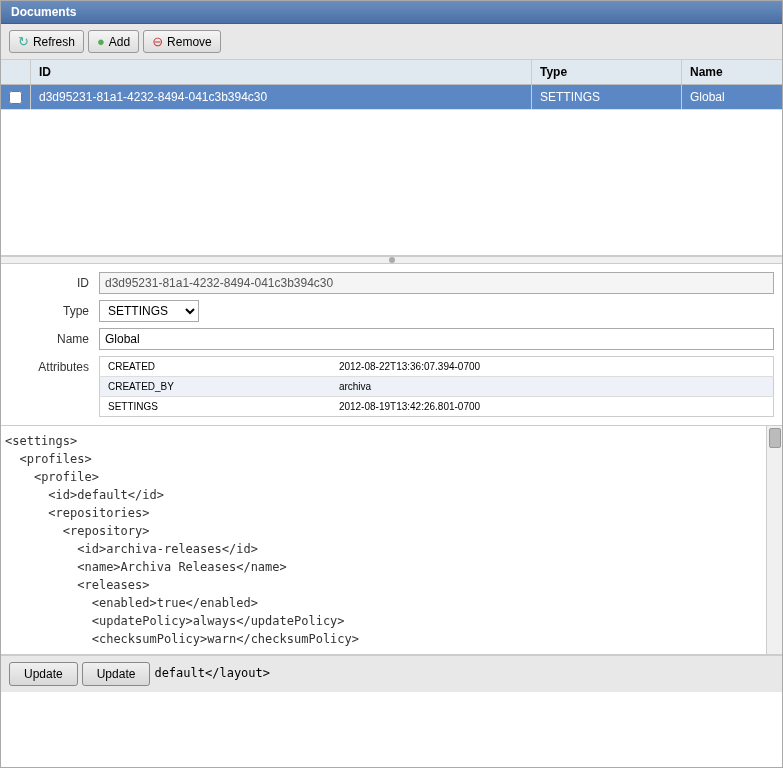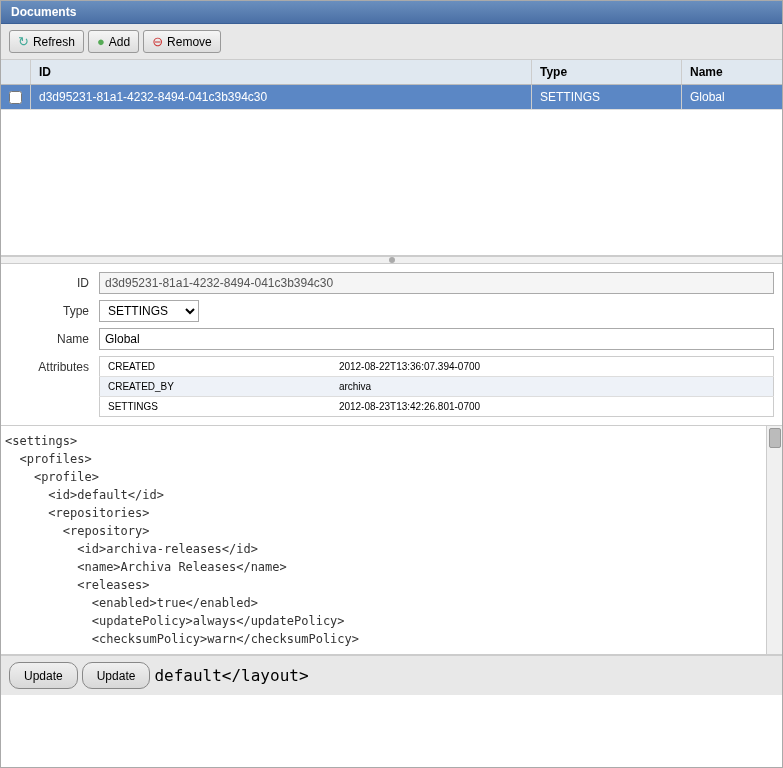--- a/index.html
+++ b/index.html
@@ -253,21 +253,21 @@
       gap: 4px;
       padding: 6px 8px;
       background: #e8e8e8;
       border-top: 1px solid #ccc;
     }
 
     .bottom-btn {
       padding: 4px 14px;
       border: 1px solid #888;
       background: linear-gradient(to bottom, #f0f0f0, #d8d8d8);
-      border-radius: 10px;
+      border-radius: 3px;
       cursor: pointer;
       font-size: 12px;
     }
   </style>
 </head>
 <body>
 
 <div class="main-panel">
 
   <div class="title-bar">
@@ -343,21 +343,21 @@
         <tr>
       <td>CREATED</td>
       <td>2012-08-22T13:36:07.394-0700</td>
     </tr>
             <tr>
       <td>CREATED_BY</td>
       <td>archiva</td>
     </tr>
             <tr>
       <td>SETTINGS</td>
-      <td>2012-08-23T13:42:26.801-0700</td>
+      <td>2012-08-19T13:42:26.801-0700</td>
     </tr>
           </tbody>
       </table>
     </div>
 
   </div>
 
   <div class="xml-area">
     <textarea class="xml-textarea" id="xml-textarea" style="">&lt;settings&gt;
   &lt;profiles&gt;
@@ -380,16 +380,16 @@
           &lt;url&gt;http://localhost:8092/archiva/repository/internal&lt;/url&gt;
         &lt;/default&gt;&lt;/layout&gt;</textarea>
     <div class="xml-scrollbar">
       <div class="scrollbar-thumb"></div>
     </div>
   </div>
 
   <div class="bottom-bar">
     <button class="bottom-btn">Update</button>
     <button class="bottom-btn">Update</button>
-    <span style="padding: 4px 0; font-size:16px; font-family: monospace;">default&lt;/layout&gt;</span>
+    <span style="padding: 4px 0; font-size:12px; font-family: monospace;">default&lt;/layout&gt;</span>
   </div>
 
 </div>
 
 </body></html>

